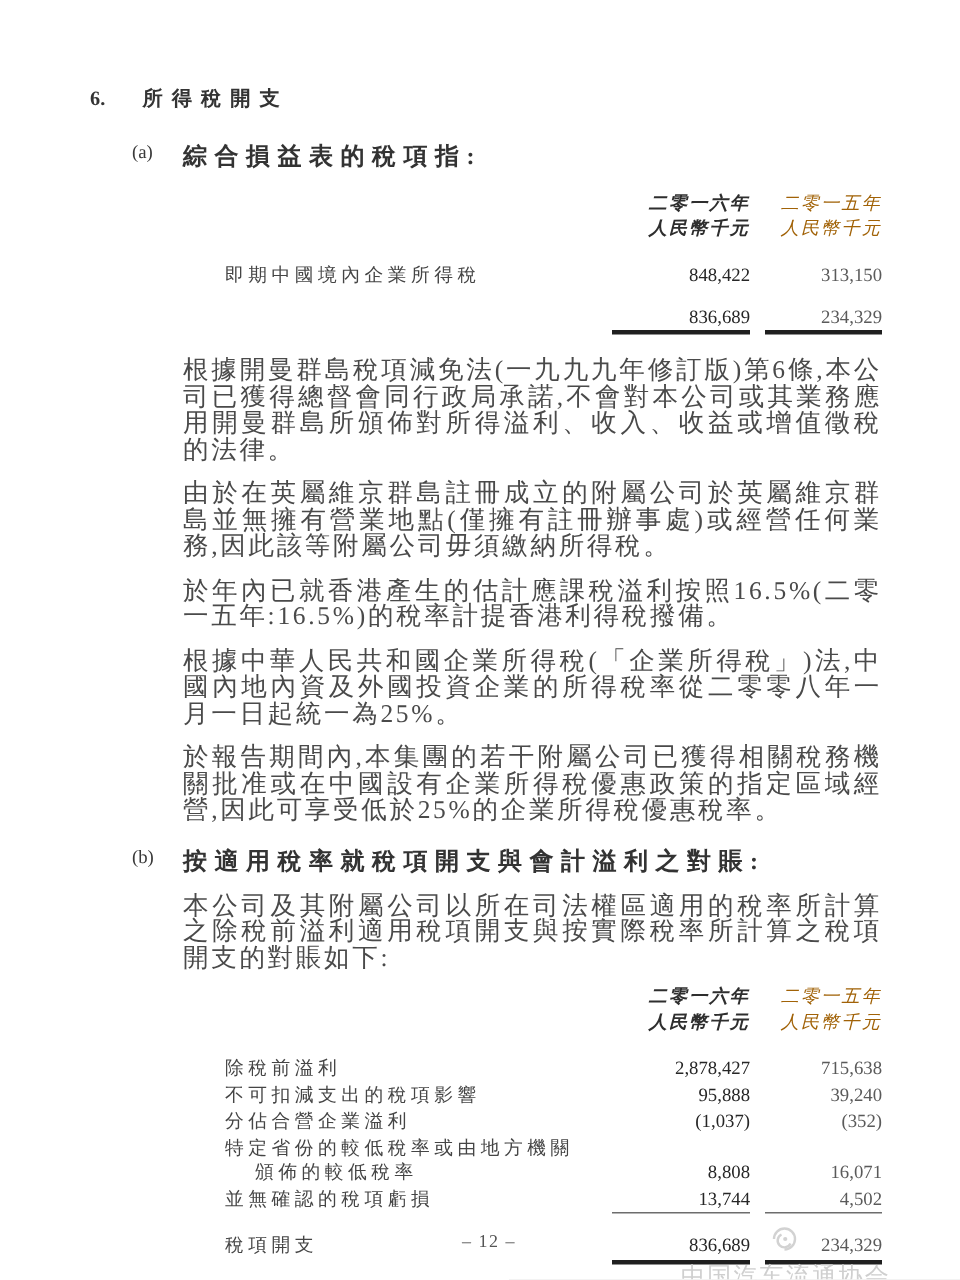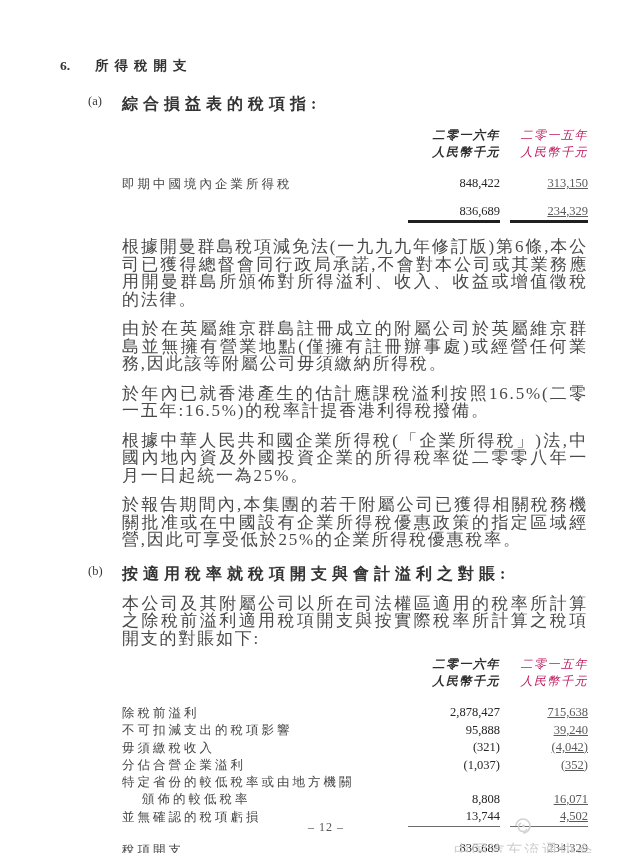--- a/index.html
+++ b/index.html
@@ -21,31 +21,31 @@
   .sec-head .t { letter-spacing:6px; }
 
   
   .sub { display:flex; margin-top:19px; }
   .sub-label { width:34px; margin-left:28px; flex-shrink:0; font-size:12.5px; color:#3a3a3a; }
   .sub-content { flex:1; min-width:0; }
   .sub-head { font-size:16px; font-weight:bold; letter-spacing:5px; color:#333; }
 
   
   .fin-table { margin-top:12px; }
-  .frow { display:flex; align-items:center; font-size:12.5px; line-height:16.5px; }
+  .frow { display:flex; align-items:flex-start; font-size:12.5px; line-height:16.5px;margin-left:28px; }
   .frow .lbl { flex:1; letter-spacing:3px; color:#454545; }
   .frow .lbl.indent { padding-left:20px; }
   .cell16 { width:92px; text-align:right; font-weight:normal; color:#262626; flex-shrink:0;
             font-size:12.5px; padding-bottom:1px; }
   .cell15 { width:78px; margin-left:10px; text-align:right; color:#5a5a5a; flex-shrink:0;
-            font-size:12.5px; padding-bottom:1px;text-decoration:underline; }
+            font-size:12.5px; padding-bottom:1px; }
   .thead { display:flex; justify-content:flex-end; }
   .col-h { text-align:right; font-style:italic; font-size:12px; line-height:17px; letter-spacing:1.5px; }
   .col-h.h16 { width:92px; font-weight:bold; color:#2e2e2e; }
-  .col-h.h15 { width:78px; margin-left:10px; color:#be185d; }
+  .col-h.h15 { width:78px; margin-left:10px; color:#a16207; }
   .u  { border-bottom:1px solid #6d6d6d; }
   .uu { border-bottom:3px solid #1f1f1f; }
   .gap-s { margin-top:10px; }
   .gap-m { margin-top:14px; }
 
   
   .para { margin-top:12px; font-size:17px; line-height:17.5px; letter-spacing:1.8px;
           text-align:justify; color:#4a4a4a; }
 
   
@@ -127,25 +127,20 @@
             <span class="lbl">除稅前溢利</span>
             <span class="cell16">2,878,427</span>
             <span class="cell15">715,638</span>
           </div>
           <div class="frow">
             <span class="lbl">不可扣減支出的稅項影響</span>
             <span class="cell16">95,888</span>
             <span class="cell15">39,240</span>
           </div>
           <div class="frow">
-            <span class="lbl">毋須繳稅收入</span>
-            <span class="cell16">(321)</span>
-            <span class="cell15">(4,042)</span>
-          </div>
-          <div class="frow">
             <span class="lbl">分佔合營企業溢利</span>
             <span class="cell16">(1,037)</span>
             <span class="cell15">(352)</span>
           </div>
           <div class="frow">
             <span class="lbl">特定省份的較低稅率或由地方機關</span>
             <span class="cell16"></span>
             <span class="cell15"></span>
           </div>
           <div class="frow">

